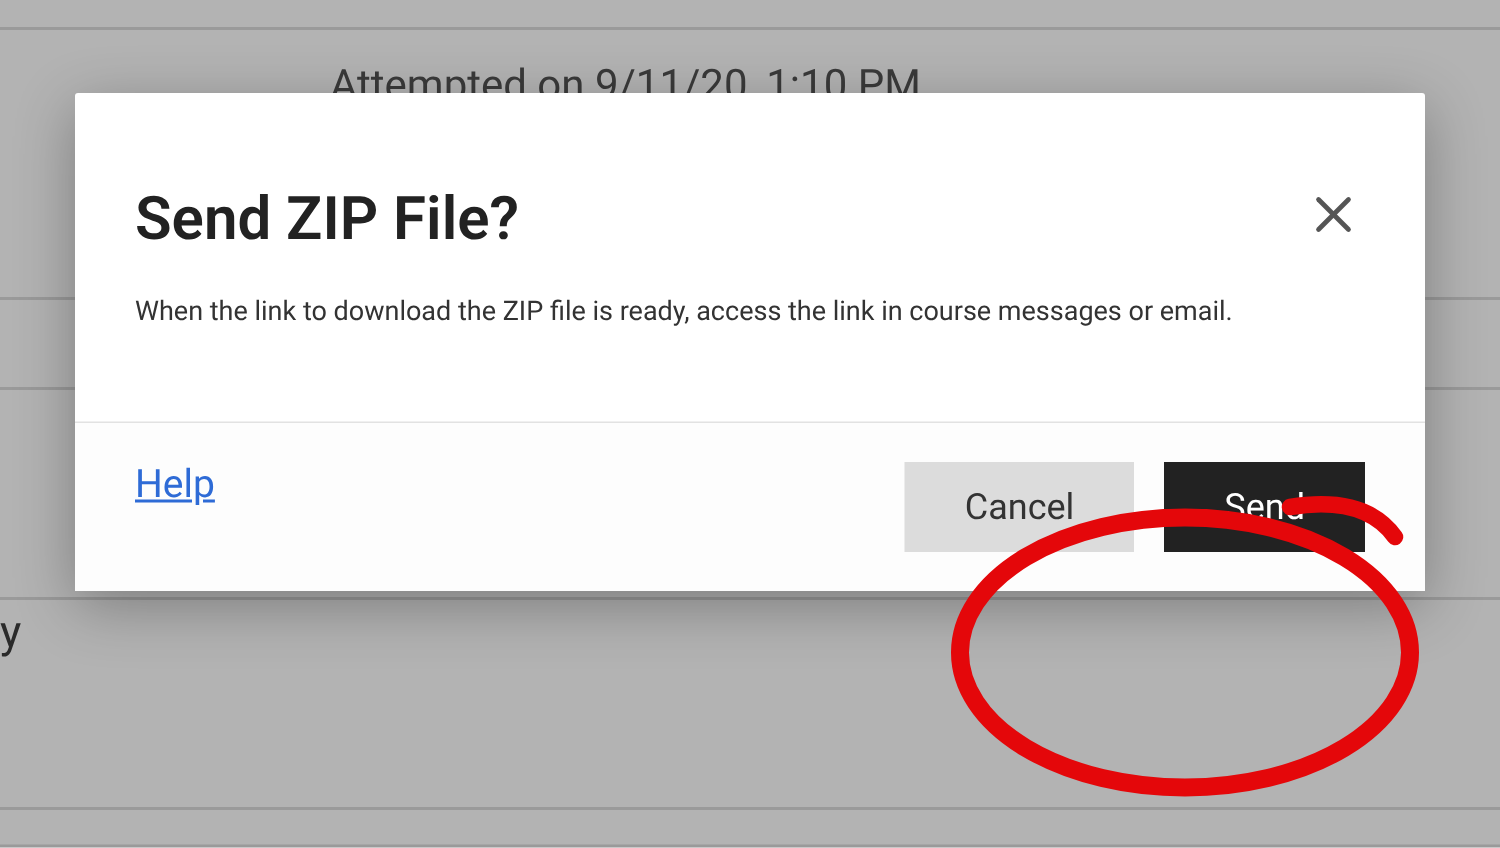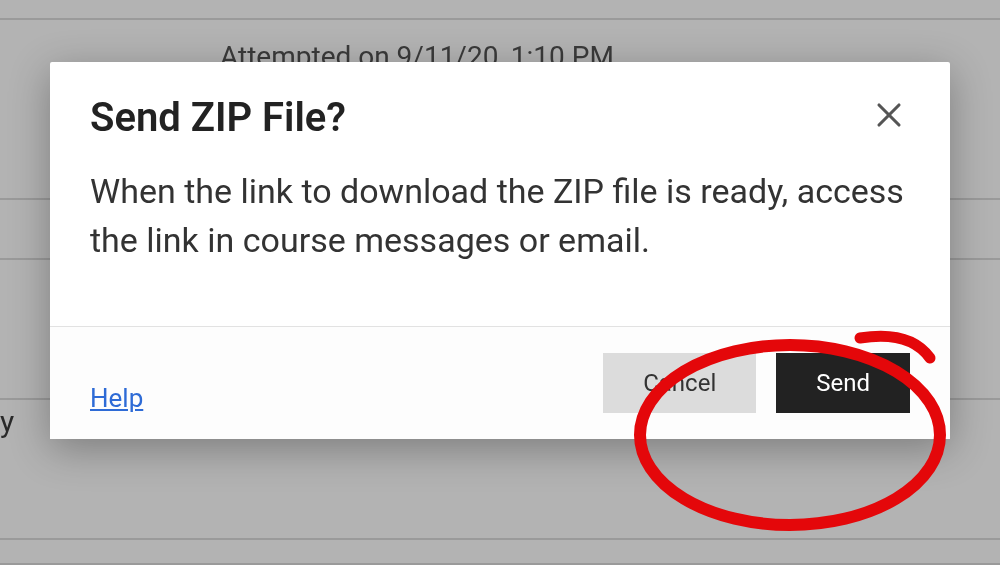--- a/index.html
+++ b/index.html
@@ -44,49 +44,50 @@
       box-shadow: 0 10px 40px rgba(0,0,0,0.3);
       border-radius: 2px;
       display: flex;
       flex-direction: column;
     }
     .modal-header {
       padding: 32px 40px 10px 40px;
       display: flex;
       align-items: flex-start;
       justify-content: space-between;
+      margin-top: 28px;
     }
     .modal-title {
       font-size: 40px;
       font-weight: 600;
       color: #222;
     }
     .close-btn {
       background: none;
       border: none;
       cursor: pointer;
       padding: 6px;
       color: #555;
       line-height: 0;
     }
     .close-btn svg { width: 30px; height: 30px; }
     .modal-body {
       padding: 16px 40px 60px 40px;
     }
     .modal-text {
-      font-size: 34px;
+      font-size: 18px;
       line-height: 1.45;
       color: #333;
     }
     .modal-footer {
       border-top: 1px solid #e2e2e2;
       background: #fdfdfd;
       padding: 26px 40px;
       display: flex;
-      align-items: flex-end;
+      align-items: flex-start;
     }
     .help-link {
       color: #2e6bd6;
       font-size: 26px;
       text-decoration: underline;
       cursor: pointer;
     }
     .footer-spacer { flex: 1; }
     .btn {
       font-size: 24px;

